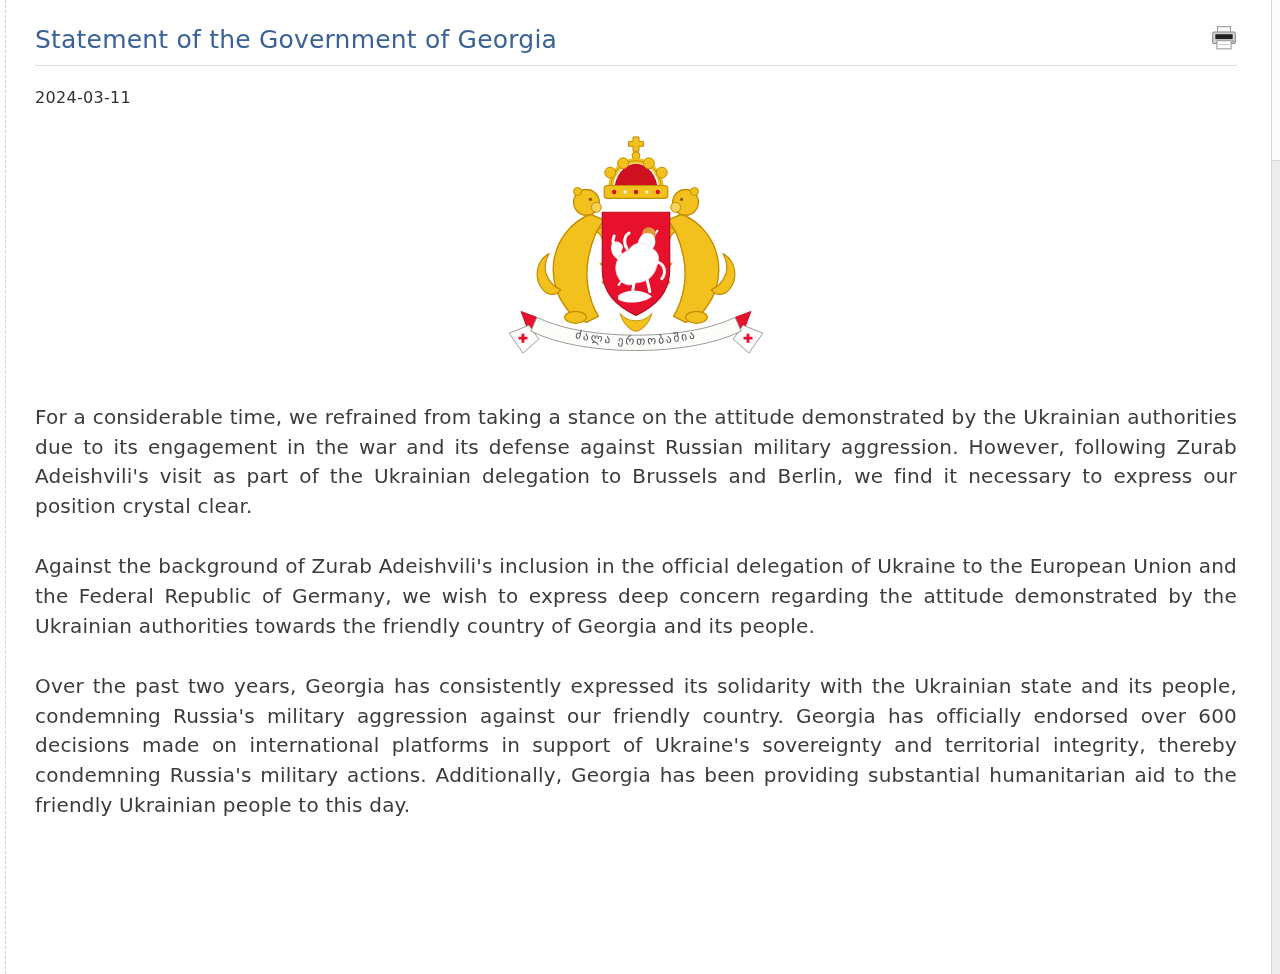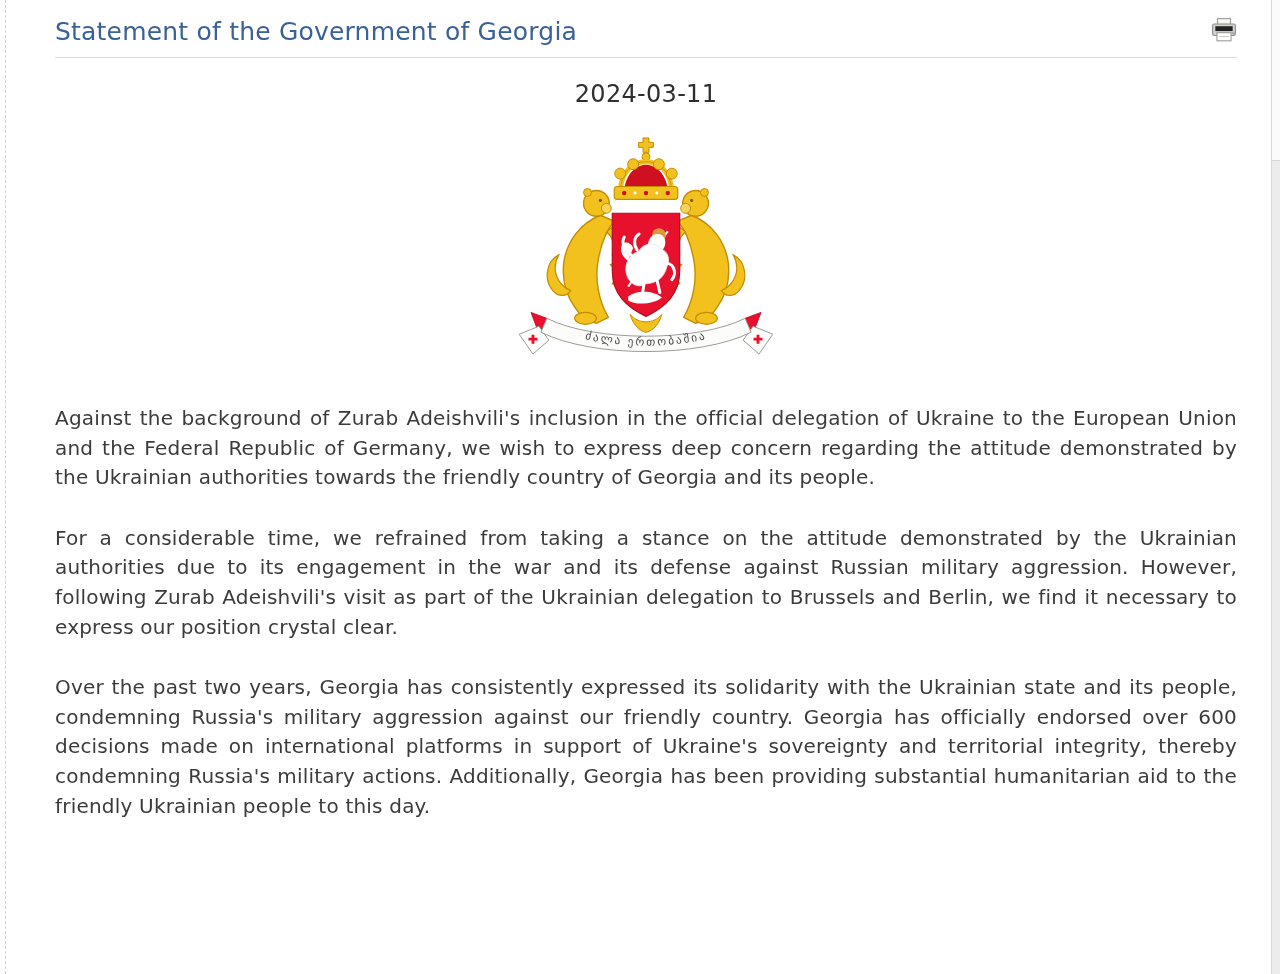--- a/index.html
+++ b/index.html
@@ -36,22 +36,21 @@
     position: absolute;
     top: 0; left: 0; right: 0;
     height: 160px;
     background: #fbfbfb;
     border-bottom: 1px solid #d6d6d6;
   }
   .content {
     position: absolute;
     left: 35px;
     right: 43px;
-    top: 0;
-    margin-left: 20px;
+    top: 8px;
   }
   .header-row {
     display: flex;
     align-items: flex-start;
     justify-content: space-between;
     padding-top: 16px;
   }
   h1.title {
     margin: 0;
     font-size: 25px;
@@ -68,22 +67,22 @@
     cursor: pointer;
     line-height: 0;
   }
   hr.title-divider {
     border: none;
     border-top: 1px solid #dcdcdc;
     margin: 9px 0 0 0;
   }
   .article-date {
     margin-top: 22px;
-    text-align: center;
-    font-size: 24px;
+    text-align: left;
+    font-size: 16px;
     color: #2f2f2f;
     letter-spacing: 0.3px;
   }
   .emblem-wrap {
     margin-top: 22px;
     text-align: center;
   }
   .statement-body {
     margin-top: 42px;
   }
@@ -197,22 +196,22 @@
           <use href="#cross-shape" transform="translate(243,211) scale(0.9)"></use>
           <path d="M30,190 C78,214 182,214 230,190 L236,204 C184,230 76,230 24,204 Z" fill="#fcfcfa" stroke="#9a9a96" stroke-width="1"></path>
           <text class="motto-text">
             <textPath href="#mottoPath" startOffset="50%" text-anchor="middle">ძალა ერთობაშია</textPath>
           </text>
         </g>
       </svg>
     </div>
 
     <div class="statement-body">
+      <p>For a considerable time, we refrained from taking a stance on the attitude demonstrated by the Ukrainian authorities due to its engagement in the war and its defense against Russian military aggression. However, following Zurab Adeishvili's visit as part of the Ukrainian delegation to Brussels and Berlin, we find it necessary to express our position crystal clear.</p>
       <p>Against the background of Zurab Adeishvili's inclusion in the official delegation of Ukraine to the European Union and the Federal Republic of Germany, we wish to express deep concern regarding the attitude demonstrated by the Ukrainian authorities towards the friendly country of Georgia and its people.</p>
-      <p>For a considerable time, we refrained from taking a stance on the attitude demonstrated by the Ukrainian authorities due to its engagement in the war and its defense against Russian military aggression. However, following Zurab Adeishvili's visit as part of the Ukrainian delegation to Brussels and Berlin, we find it necessary to express our position crystal clear.</p>
       <p>Over the past two years, Georgia has consistently expressed its solidarity with the Ukrainian state and its people, condemning Russia's military aggression against our friendly country. Georgia has officially endorsed over 600 decisions made on international platforms in support of Ukraine's sovereignty and territorial integrity, thereby condemning Russia's military actions. Additionally, Georgia has been providing substantial humanitarian aid to the friendly Ukrainian people to this day.</p>
     </div>
 
   </div>
 
   <div class="scroll-track">
     <div class="scroll-thumb"></div>
   </div>
 
 </div>

